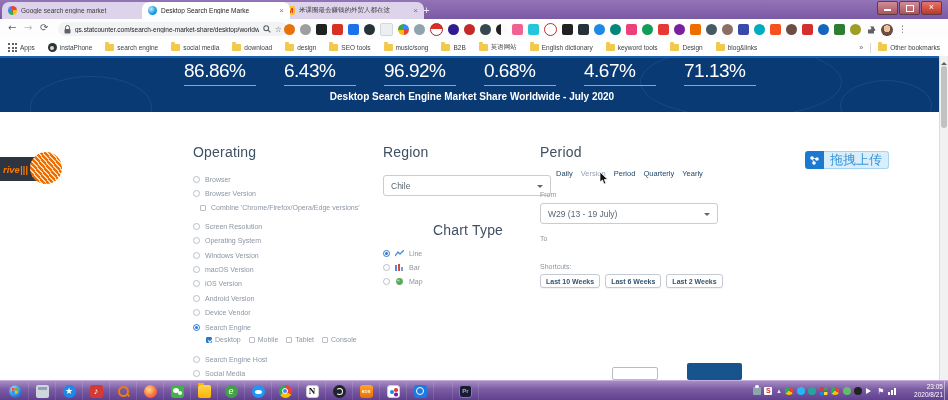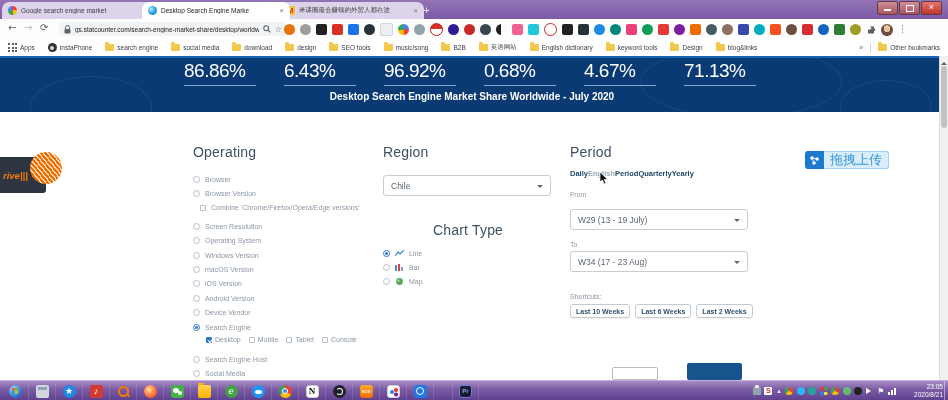--- a/index.html
+++ b/index.html
@@ -93,35 +93,35 @@
   .radio.on{border-color:#2a79d0;position:relative;}
   .radio.on::after{content:"";position:absolute;inset:1px;border-radius:50%;background:#2a79d0;}
   .cb{width:6px;height:6px;border:1px solid #b6bfc9;border-radius:1px;background:#fff;flex:none;box-sizing:border-box;}
   .cb.on{background:#2a79d0;border-color:#2a79d0;position:relative;}
   .cb.on::after{content:"";position:absolute;left:1px;top:1px;width:3px;height:1.5px;
                 border-left:1px solid #fff;border-bottom:1px solid #fff;transform:rotate(-45deg);}
   .sel{border:1px solid #ccc;border-radius:3px;background:#fff;position:relative;
        font-size:8.5px;color:#5a6672;display:flex;align-items:center;padding:0 7px;box-sizing:border-box;}
   .sel::after{content:"";position:absolute;right:7px;top:50%;margin-top:-1px;
               border:3px solid transparent;border-top-color:#666;}
-  .ptabs{display:flex;gap:0;font-size:7.5px;font-weight:bold;color:#1d4668;}
+  .ptabs{display:flex;gap:8px;font-size:7.5px;font-weight:normal;color:#1d4668;margin-left:16px;}
   .ptabs .cur{color:#98a5b3;}
   .flabel{font-size:7px;color:#8b96a4;}
   .shortcut{border:1px solid #c3cad1;border-radius:3px;background:#fff;box-shadow:0 1px 1px rgba(0,0,0,.05);
             font-size:7px;font-weight:bold;color:#33536f;padding:2.5px 5px;white-space:nowrap;}
   .ctico{width:9px;height:7px;flex:none;}
 
   
   .upload{position:absolute;left:805px;top:151px;display:flex;height:18px;z-index:5;}
   .upl-ic{width:19px;background:#1b79cf;border-radius:3px 0 0 3px;display:flex;align-items:center;justify-content:center;}
   .upl-tx{background:#d9edfb;border:1px solid #a3d3f2;border-left:none;border-radius:0 3px 3px 0;
           color:#3a96d8;font-size:13px;display:flex;align-items:center;padding:0 6px;}
 
   
-  .adbar{position:absolute;left:0;top:157px;width:46px;height:36px;background:#2e3540;
+  .adbar{position:absolute;left:0;top:157px;width:46px;height:24px;background:#2e3540;
          border-radius:0 3px 3px 0;display:flex;align-items:center;z-index:4;
          color:#f57c00;font-weight:bold;font-style:italic;font-size:9.5px;padding-left:3px;box-sizing:border-box;}
   .adball{position:absolute;left:30px;top:152px;width:32px;height:32px;border-radius:50%;z-index:5;
           background:repeating-linear-gradient(50deg,#ef6c00 0 2px,#ffd9b0 2px 3.4px);}
 
   
   .pbtn-light{position:absolute;left:612px;top:367px;width:46px;height:13px;background:#fff;
               border:1px solid #bbb;border-radius:2px;box-sizing:border-box;}
   .pbtn-dark{position:absolute;left:687px;top:363px;width:55px;height:17px;background:#17548e;border-radius:2px;}
 
@@ -484,37 +484,34 @@
       <span class="radio"></span>
       <svg class="ctico" viewBox="0 0 9 7">
           <circle cx="4.5" cy="3.5" r="3.4" fill="#58a95c"></circle>
           <ellipse cx="3.4" cy="2.6" rx="1.5" ry="1" fill="#9fd4a2"></ellipse>
         </svg>
       <span>Map</span>
     </div>
   </div>
 </div>
 
-<div class="abs" style="left:570px;top:144px;width:180px;">
+<div class="abs" style="left:540px;top:144px;width:180px;">
   <h2 class="sec">Period</h2>
   <div class="ptabs" style="margin-top:9px;">
     <span>Daily</span>
-    <span class="cur">English</span>
+    <span class="cur">Version</span>
     <span>Period</span>
     <span>Quarterly</span>
     <span>Yearly</span>
   </div>
   <div class="flabel" style="margin-top:13px;">From</div>
-  <div class="sel" style="width:178px;height:21px;margin-top:11px;">
+  <div class="sel" style="width:178px;height:21px;margin-top:5px;">
     <span>W29 (13 - 19 July)</span>
   </div>
   <div class="flabel" style="margin-top:11px;">To</div>
-  <div class="sel" style="width:178px;height:21px;margin-top:3px;">
-    <span>W34 (17 - 23 Aug)</span>
-  </div>
   <div class="flabel" style="margin-top:21px;">Shortcuts:</div>
   <div style="display:flex;gap:5px;margin-top:4px;">
     <span class="shortcut">Last 10 Weeks</span>
     <span class="shortcut">Last 6 Weeks</span>
     <span class="shortcut">Last 2 Weeks</span>
   </div>
 </div>
 
 <svg class="cursor" width="10" height="13" viewBox="0 0 10 13">
   <path d="M1 0 L1 10 L3.5 8 L5 12 L6.8 11.2 L5.3 7.5 L8.5 7.3 Z" fill="#111" stroke="#fff" stroke-width="0.7"></path>

